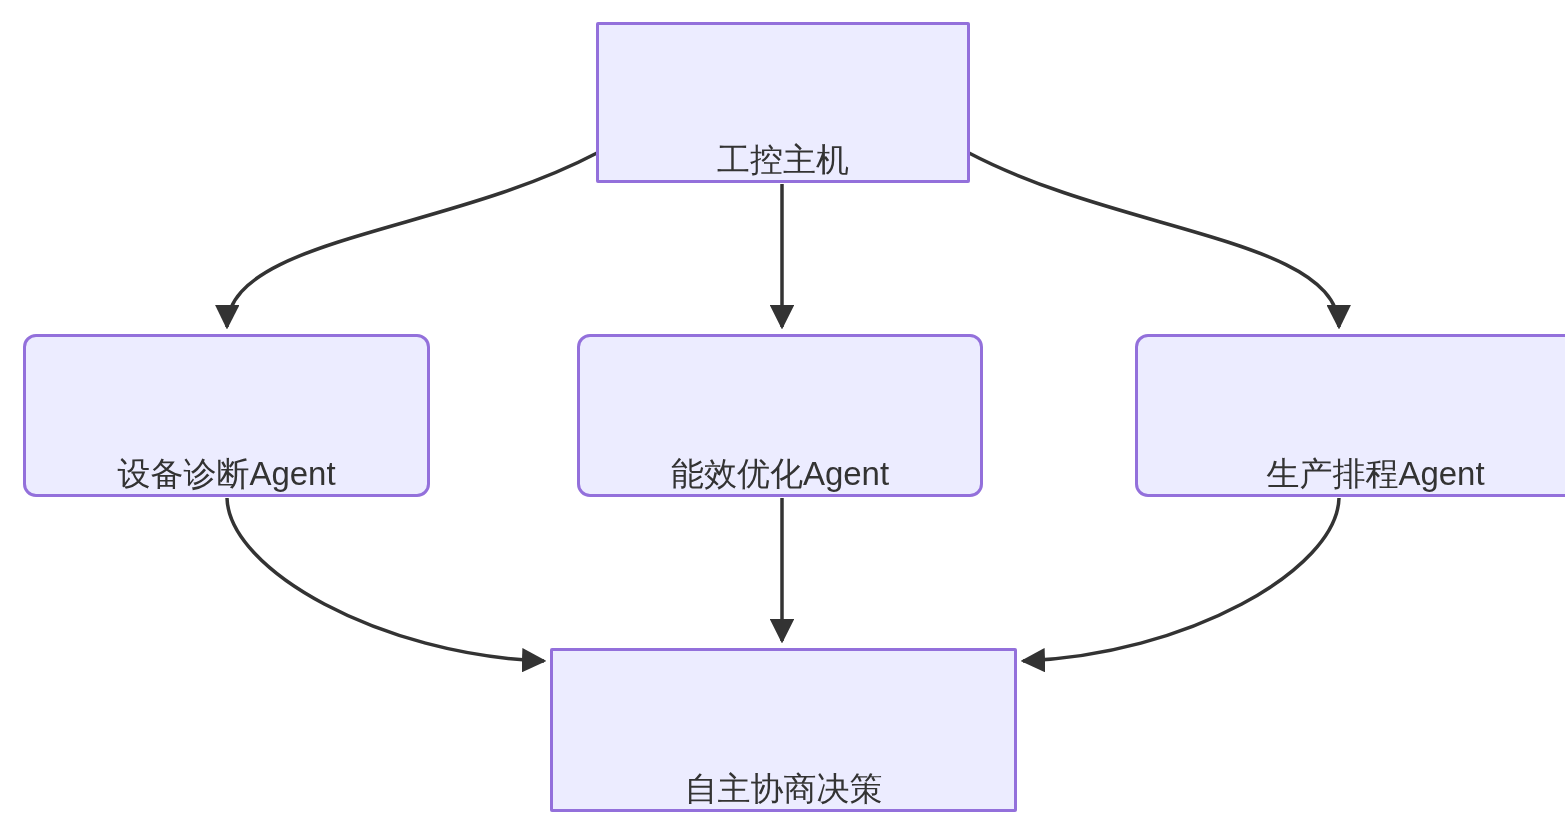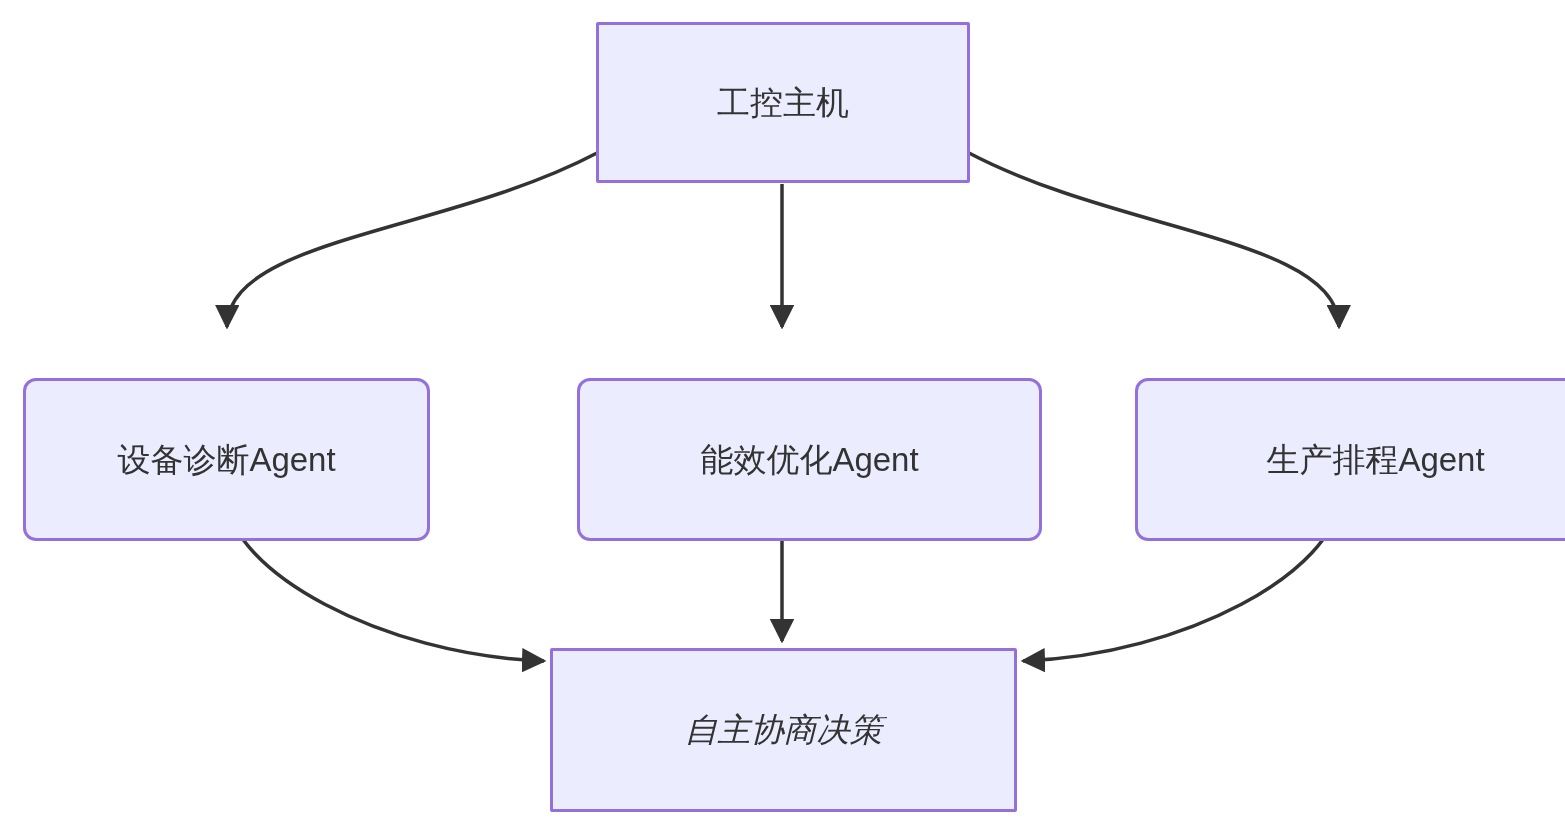--- a/index.html
+++ b/index.html
@@ -24,33 +24,33 @@
   }
   .node {
     position: absolute;
     box-sizing: border-box;
     background: #ECECFF;
     border: 3px solid #9370DB;
     color: #333333;
     font-size: 33px;
     line-height: 1.2;
     display: flex;
-    align-items: center;
+    align-items: flex-end;
     justify-content: center;
     text-align: center;
     white-space: nowrap;
   }
   .node.square  { border-radius: 2px; }
-  .node.rounded { border-radius: 13px; margin-top: 44px; }
+  .node.rounded { border-radius: 13px; }
 
   #node-host     { left: 596px; top: 22px;  width: 374px; height: 161px; }
   #node-device   { left: 23px;  top: 334px; width: 407px; height: 163px; }
-  #node-energy   { left: 577px; top: 334px; width: 465px; height: 163px; }
+  #node-energy   { left: 577px; top: 334px; width: 406px; height: 163px; }
   #node-schedule { left: 1135px;top: 334px; width: 481px; height: 163px; }
-  #node-decision { left: 550px; top: 648px; width: 467px; height: 164px; font-style: italic; }
+  #node-decision { left: 550px; top: 648px; width: 467px; height: 164px; }
 
   .edge {
     fill: none;
     stroke: #333333;
     stroke-width: 3.5px;
   }
 </style>
 </head>
 <body>
 

